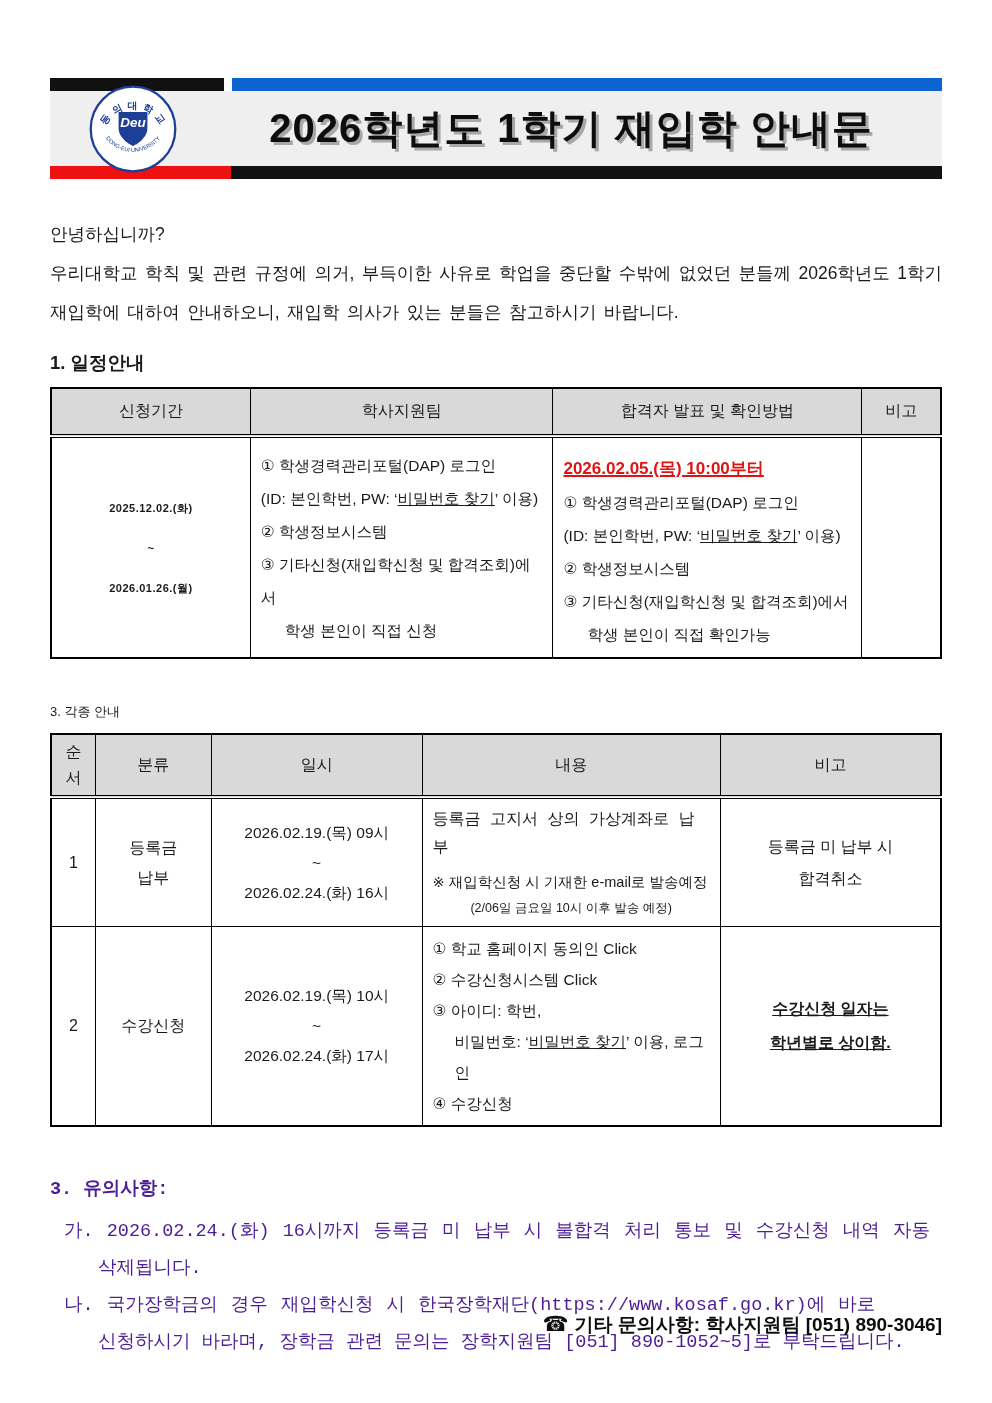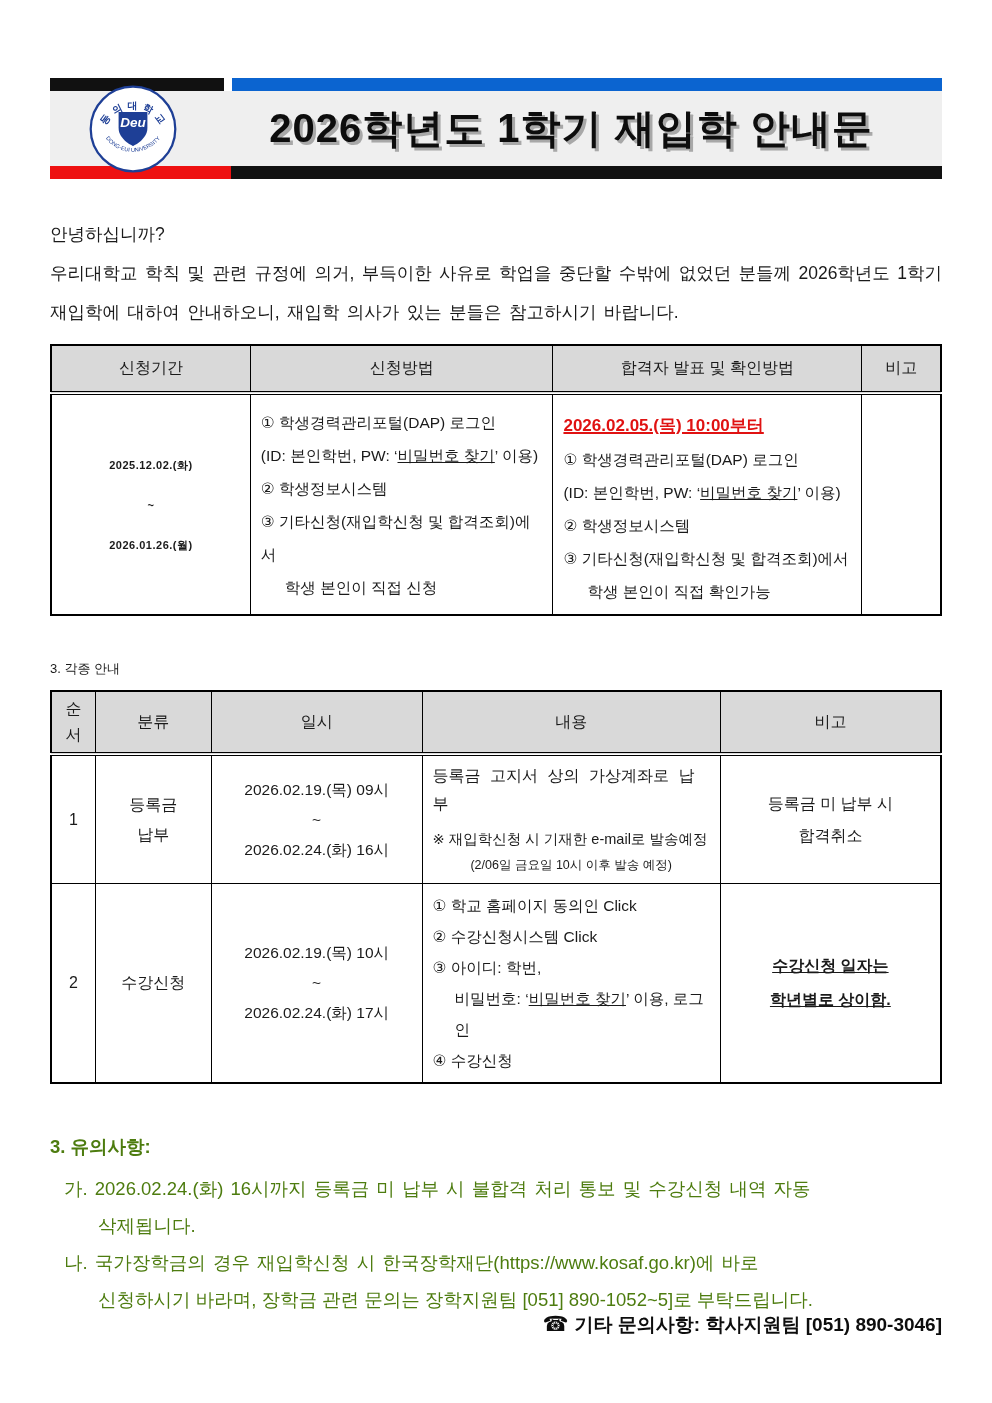--- a/index.html
+++ b/index.html
@@ -82,21 +82,21 @@
   .cat-line { line-height: 30px; }
   .c1-l1 { font-size: 16px; word-spacing: 5px; line-height: 28px; }
   .c1-l2 { font-size: 14.5px; line-height: 28px; margin-top: 7px; }
   .c1-l3 { font-size: 12.5px; text-align: center; line-height: 24px; }
   .note-lines { line-height: 32px; }
   .note-strong { font-weight: 700; text-decoration: underline; line-height: 34px; }
   .steps2 { line-height: 31px; font-size: 15.5px; }
   .steps2 .indent { padding-left: 22px; }
 
   
-  .notes { margin-top: 46px; color: #4d7c0f; font-size: 18.5px; }
+  .notes { margin-top: 46px; color: #4c1d95; font-size: 18.5px; font-family: Liberation Mono, monospace; }
   .notes .heading { font-weight: 700; margin-bottom: 6px; line-height: 34px; }
   .notes .item { padding-left: 14px; line-height: 37px; word-spacing: 2px; }
   .notes .cont { padding-left: 48px; line-height: 37px; }
 
   
   .footer {
     position: absolute; right: 50px; top: 1312px;
     font-size: 19px; font-weight: 700; color: #0d0d0d;
   }
   .footer .phone { font-size: 21px; margin-right: 6px; }
@@ -137,32 +137,33 @@
         <div class="bar-bot-red"></div>
         <div class="bar-bot-black"></div>
       </div>
     </div>
 
     <div class="intro">
       <div>안녕하십니까?</div>
       <div class="body">우리대학교 학칙 및 관련 규정에 의거, 부득이한 사유로 학업을 중단할 수밖에 없었던 분들께 2026학년도 1학기 재입학에 대하여 안내하오니, 재입학 의사가 있는 분들은 참고하시기 바랍니다.</div>
     </div>
 
+    <div class="h-bold">1. 일정안내</div>
 
     <table class="doc t1">
       <colgroup>
         <col style="width:22.4%">
           <col style="width:34%">
           <col style="width:34.7%">
           <col style="width:8.9%">
       </colgroup>
       <thead>
         <tr>
           <th>신청기간</th>
-          <th>신청방법</th>
+          <th>학사지원팀</th>
           <th>합격자 발표 및 확인방법</th>
           <th>비고</th>
         </tr>
       </thead>
       <tbody>
         <tr>
           <td class="cell-center">
             <div class="period-line">2025.12.02.(화)</div>
             <div class="period-line">~</div>
             <div class="period-line">2026.01.26.(월)</div>

